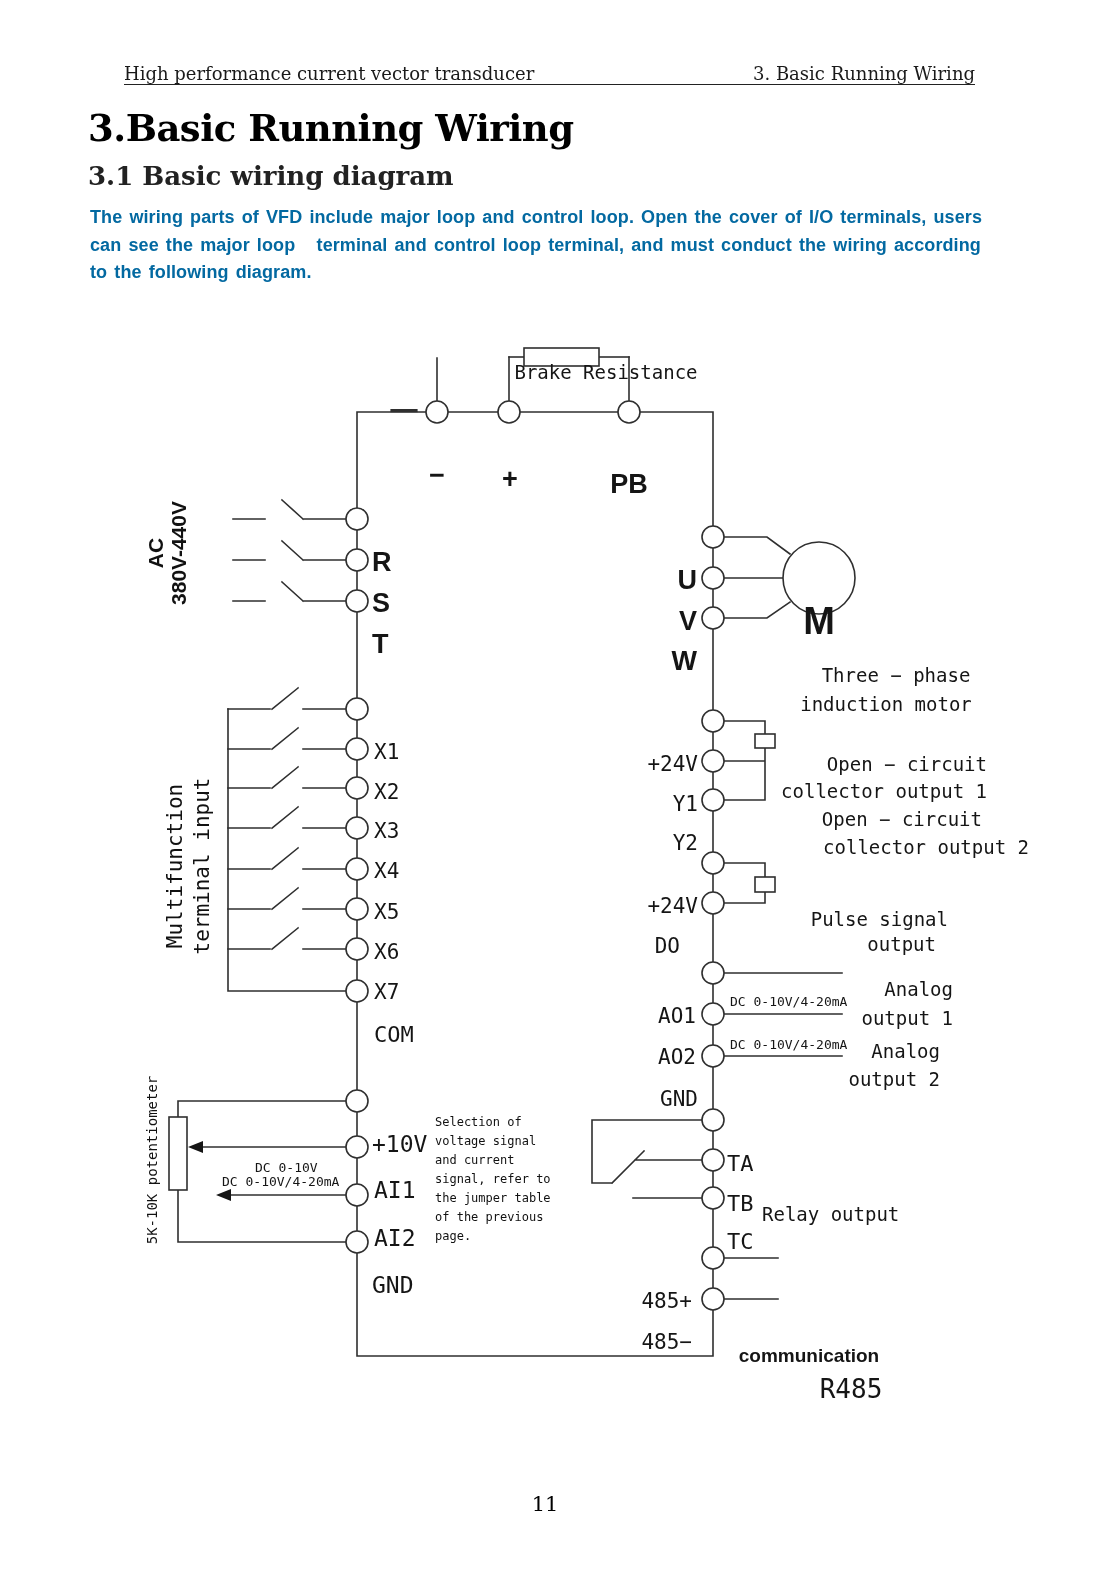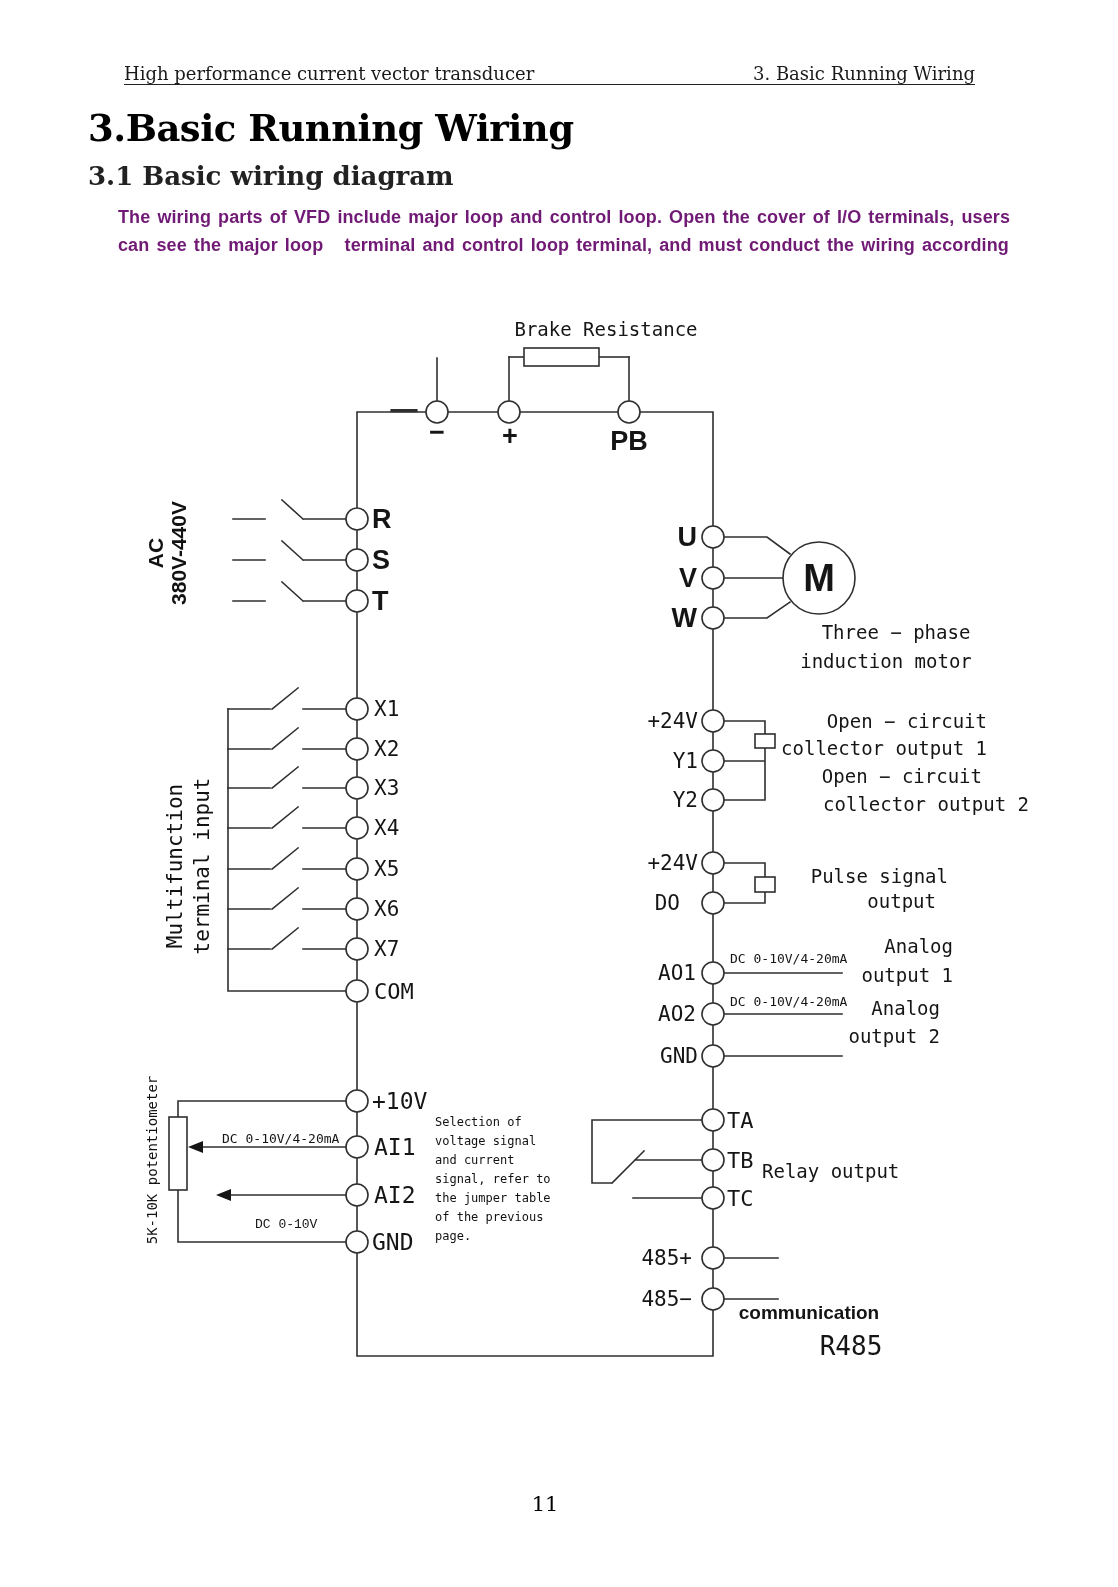--- a/index.html
+++ b/index.html
@@ -11,26 +11,26 @@
     color:#111;
     overflow:hidden;
   }
   
   .hdr{position:absolute;top:63px;font:18px "DejaVu Serif",serif;color:#1a1a1a;white-space:nowrap;}
   .hdr-left{left:124px;}
   .hdr-right{left:975px;transform:translateX(-100%);}
   .hdr-rule{position:absolute;left:124px;top:84px;width:851px;border-top:1.6px solid #222;}
   .doc-title{position:absolute;left:88px;top:106px;font:bold 37px "DejaVu Serif",serif;color:#000000;white-space:nowrap;letter-spacing:-0.5px;}
   .sec-title{position:absolute;left:88px;top:161px;font:bold 26px "DejaVu Serif",serif;color:#222;white-space:nowrap;}
-  .intro{position:absolute;left:90px;top:204px;font:bold 18px "Liberation Sans",sans-serif;color:#701a75;margin-left:28px;}
+  .intro{position:absolute;left:90px;top:204px;font:bold 18px "Liberation Sans",sans-serif;color:#0369a1;}
   .intro div{white-space:pre;line-height:27.5px;word-spacing:2px;letter-spacing:0.1px;}
   .pageno{position:absolute;left:545px;top:1492px;transform:translateX(-50%);font:21px "DejaVu Serif",serif;color:#000;}
 
   
-  .lbl{position:absolute;white-space:nowrap;color:#151515;}
+  .lbl{position:absolute;white-space:nowrap;color:#151515;margin-top:43px;}
   .anc-c{transform:translate(-50%,-50%);}
   .anc-l{transform:translate(0,-50%);}
   .anc-r{transform:translate(-100%,-50%);}
   .mono{font-family:"DejaVu Sans Mono",monospace;}
   .sm   {font-size:13px;}
   .note {font-size:12px;line-height:19px;}
   .cap  {font-size:19px;}
   .t21  {font-size:21px;}
   .t22  {font-size:22px;}
   .t23  {font-size:23px;}
@@ -49,20 +49,21 @@
   <div class="hdr hdr-left">High performance current vector transducer</div>
   <div class="hdr hdr-right">3. Basic Running Wiring</div>
   <div class="hdr-rule"></div>
 
   <div class="doc-title">3.Basic Running Wiring</div>
   <div class="sec-title">3.1 Basic wiring diagram</div>
 
   <div class="intro">
     <div>The wiring parts of VFD include major loop and control loop. Open the cover of I/O terminals, users</div>
     <div>can see the major loop   terminal and control loop terminal, and must conduct the wiring according</div>
+    <div>to the following diagram.</div>
   </div>
 
   <svg class="wires" width="1118" height="1587" viewBox="0 0 1118 1587">
     <g stroke="#2f2f2f" stroke-width="1.6" fill="none" stroke-linecap="square">
 
       <g>
         <path d="M357,412 H713 M357,412 V1356 M713,412 V1356 M357,1356 H713"></path>
         <line x1="392" y1="410.6" x2="416" y2="410.6" stroke-width="3.2"></line>
       </g>
 
@@ -193,21 +194,21 @@
   <div class="lbl anc-l mono t21" style="left:374px;top:869px;">X5</div>
   <div class="lbl anc-l mono t21" style="left:374px;top:909px;">X6</div>
   <div class="lbl anc-l mono t21" style="left:374px;top:949px;">X7</div>
   <div class="lbl anc-l mono t22" style="left:374px;top:991px;">COM</div>
 
   <div class="lbl anc-l mono t23" style="left:372px;top:1101px;">+10V</div>
   <div class="lbl anc-l mono t23" style="left:374px;top:1147px;">AI1</div>
   <div class="lbl anc-l mono t23" style="left:374px;top:1195px;">AI2</div>
   <div class="lbl anc-l mono t23" style="left:372px;top:1242px;">GND</div>
   <div class="lbl anc-l mono sm" style="left:222px;top:1138px;">DC 0-10V/4-20mA</div>
-  <div class="lbl anc-l mono sm" style="left:255px;top:1224px;font-family:Liberation Mono, monospace;">DC 0-10V</div>
+  <div class="lbl anc-l mono sm" style="left:255px;top:1124px;">DC 0-10V</div>
   <div class="vlabel anc-c mono" style="left:152px;top:1160px;font-size:14px;">5K-10K potentiometer</div>
 
   <div class="note-block mono note">
     <div>Selection of</div>
     <div>voltage signal</div>
     <div>and current</div>
     <div>signal, refer to</div>
     <div>the jumper table</div>
     <div>of the previous</div>
     <div>page.</div>

